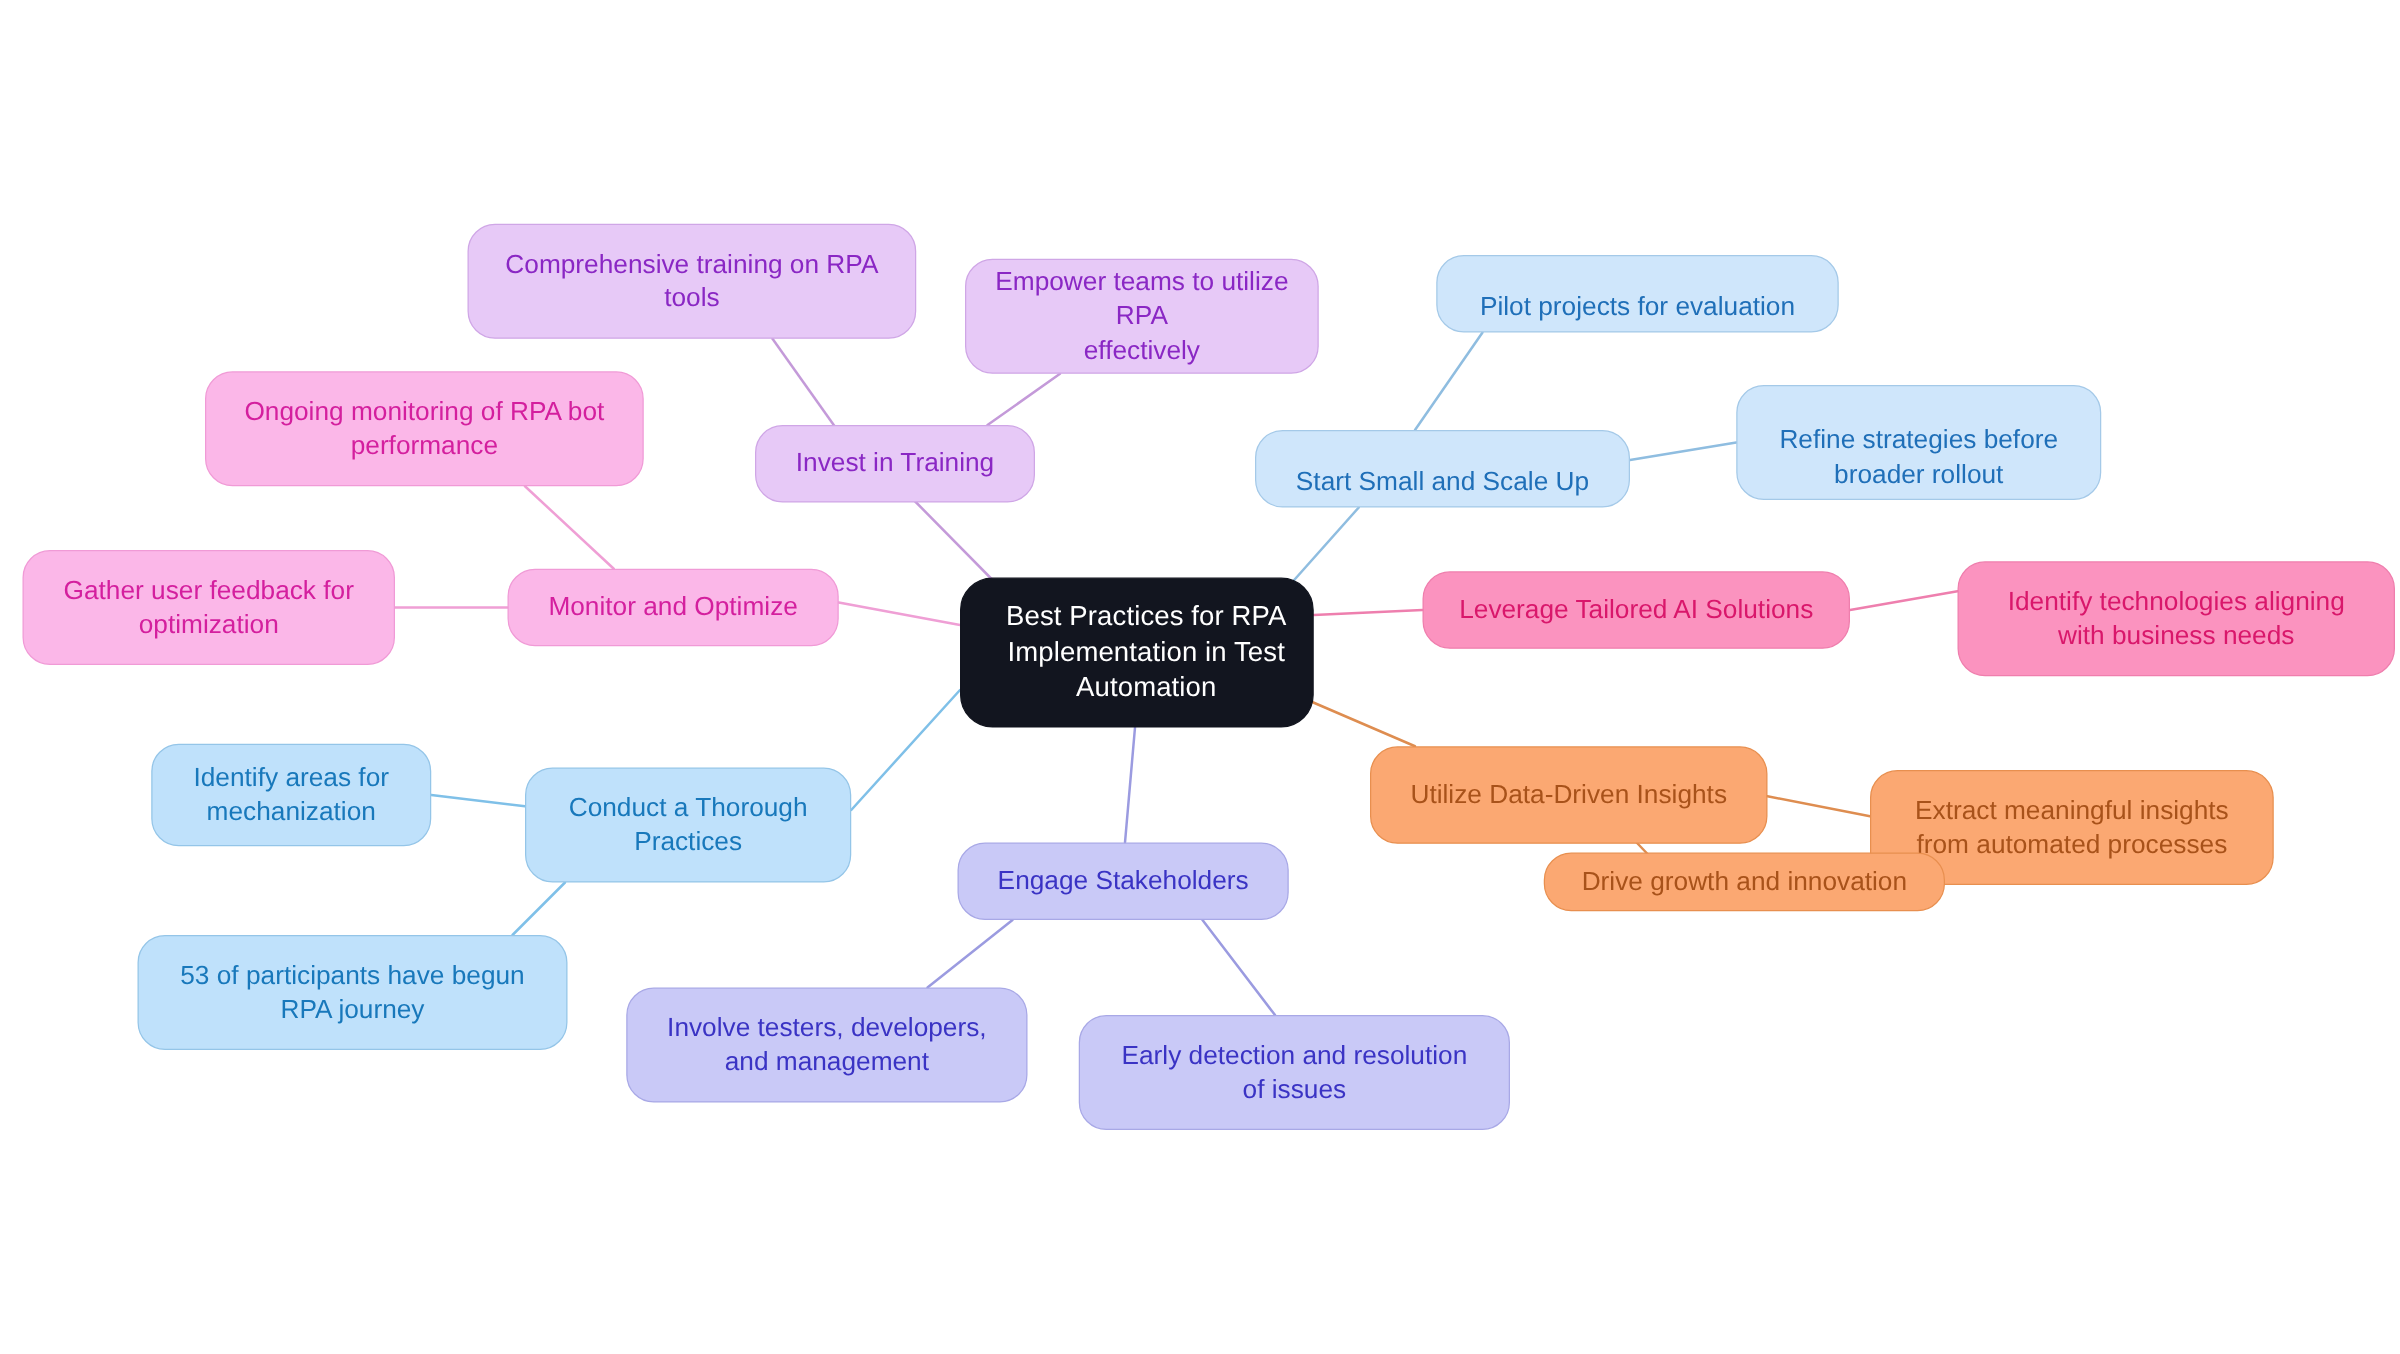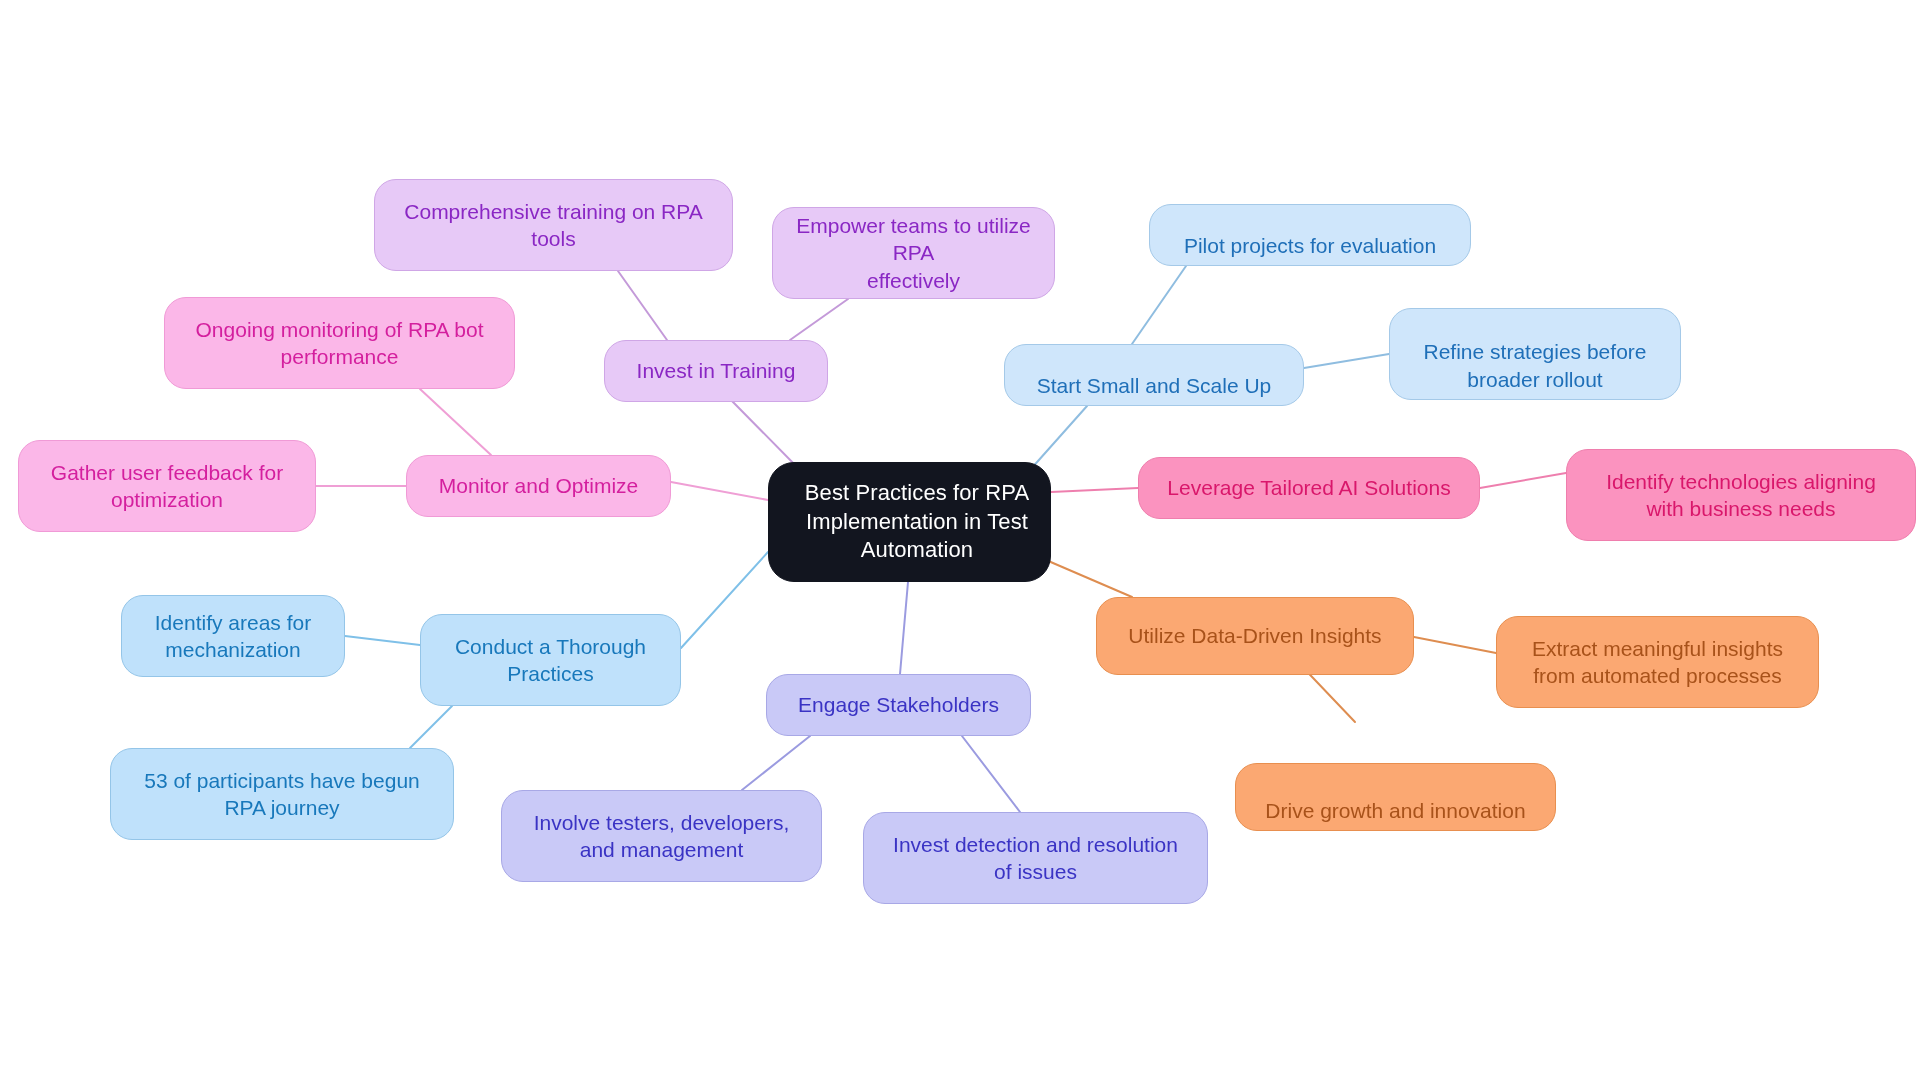--- a/index.html
+++ b/index.html
@@ -127,26 +127,26 @@
       <div class="node pink" style="left: 164px; top: 297px; width: 351px; height: 92px;"><span class="fs-21">Ongoing monitoring of RPA bot
 performance</span></div>
       <div class="node pink" style="left: 18px; top: 440px; width: 298px; height: 92px;"><span class="fs-21">Gather user feedback for
 optimization</span></div>
       <div class="node hotpink" style="left: 1138px; top: 457px; width: 342px; height: 62px;"><span class="fs-21">Leverage Tailored AI Solutions</span></div>
       <div class="node hotpink" style="left: 1566px; top: 427px; width: 350px; height: 92px; margin-top: 22px;"><span class="fs-21">Identify technologies aligning
 with business needs</span></div>
       <div class="node orange" style="left: 1096px; top: 597px; width: 318px; height: 78px;"><span class="fs-21">Utilize Data-Driven Insights</span></div>
       <div class="node orange" style="left: 1496px; top: 616px; width: 323px; height: 92px;"><span class="fs-21">Extract meaningful insights
 from automated processes</span></div>
-      <div class="node orange" style="left: 1235px; top: 763px; width: 321px; height: 68px; align-items: flex-end;"><span class="fs-21">Drive growth and innovation</span></div>
+      <div class="node orange" style="left: 1235px; top: 682px; width: 321px; height: 47px;"><span class="fs-21">Drive growth and innovation</span></div>
       <div class="node skyblue" style="left: 420px; top: 614px; width: 261px; height: 92px;"><span class="fs-21">Conduct a Thorough
 Practices</span></div>
       <div class="node skyblue" style="left: 121px; top: 595px; width: 224px; height: 82px;"><span class="fs-21">Identify areas for
 mechanization</span></div>
       <div class="node skyblue" style="left: 110px; top: 748px; width: 344px; height: 92px;"><span class="fs-21">53 of participants have begun
 RPA journey</span></div>
       <div class="node periwinkle" style="left: 766px; top: 674px; width: 265px; height: 62px; text-align: right;"><span class="fs-21">Engage Stakeholders</span></div>
       <div class="node periwinkle" style="left: 501px; top: 790px; width: 321px; height: 92px;"><span class="fs-21">Involve testers, developers,
 and management</span></div>
-      <div class="node periwinkle" style="left: 863px; top: 812px; width: 345px; height: 92px;"><span class="fs-21">Invest detection and resolution
+      <div class="node periwinkle" style="left: 863px; top: 812px; width: 345px; height: 92px;"><span class="fs-21">Early detection and resolution
 of issues</span></div>
     </div>
 </div>
 
 </body></html>

